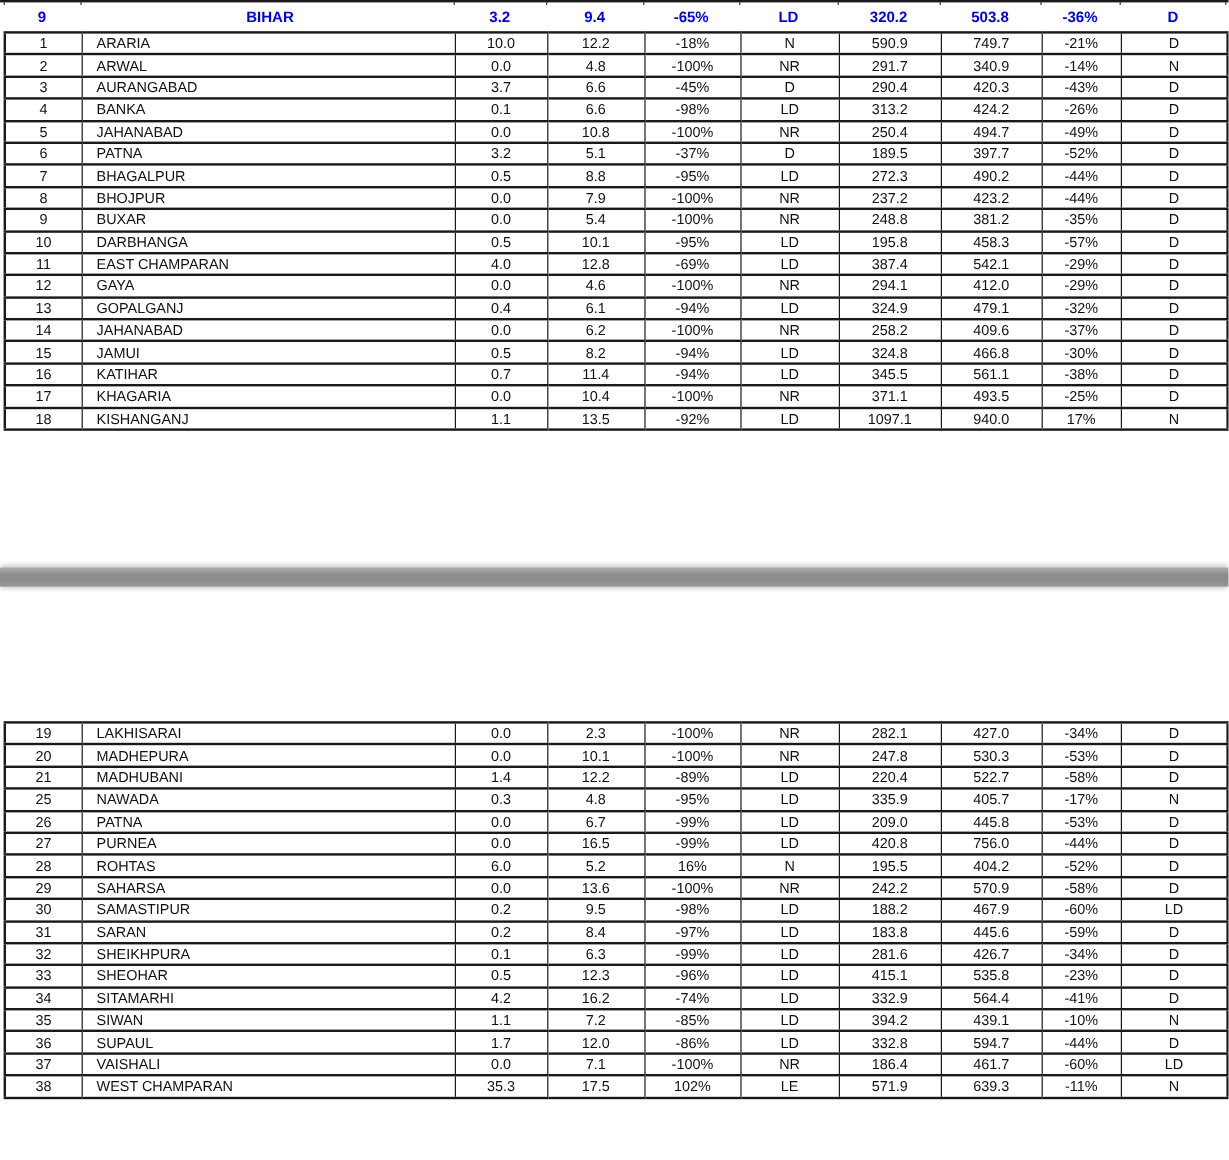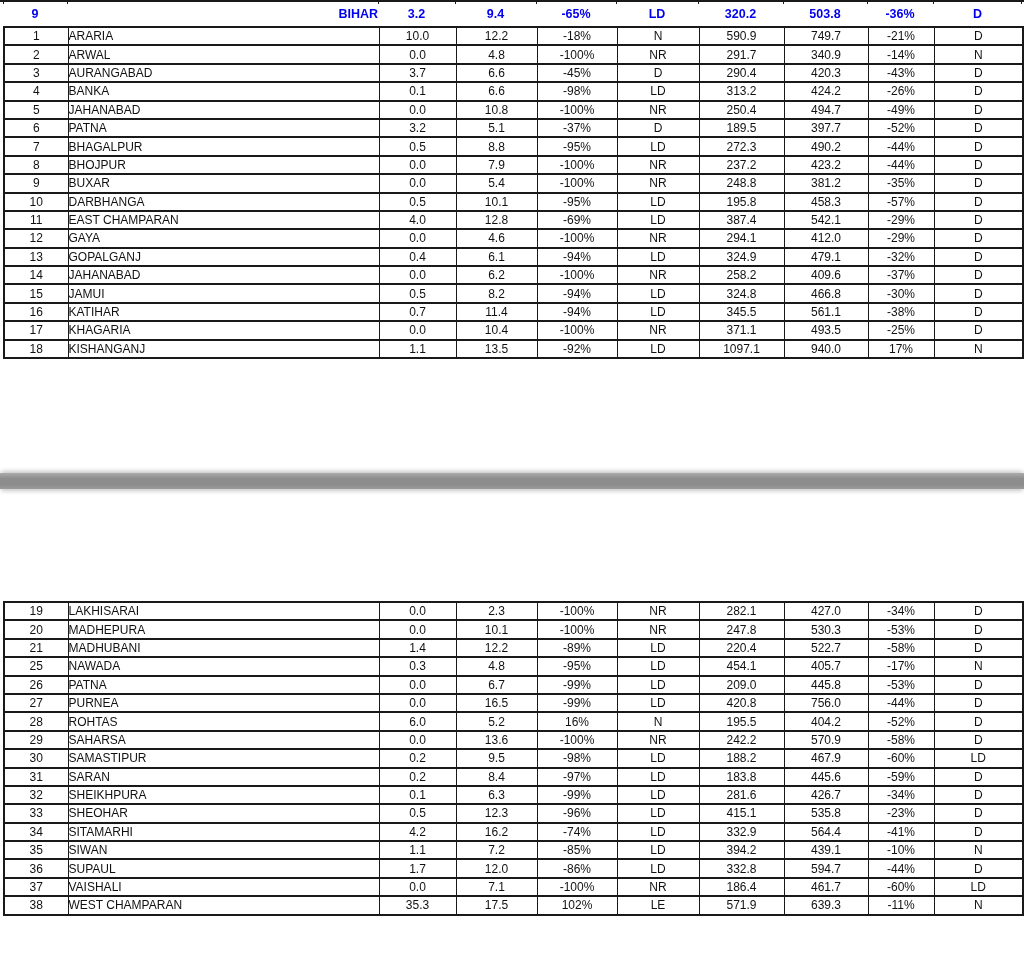--- a/index.html
+++ b/index.html
@@ -58,39 +58,39 @@
     height: 23px;
     font-size: 12.5px;
     font-weight: bold;
     color: #0000EE;
     text-align: center;
     vertical-align: middle;
     padding: 0;
     white-space: nowrap;
     overflow: hidden;
   }
-  .state-table td.name { text-align: right; padding-left: 5px; }
+  .state-table td.name { text-align: center; padding-left: 5px; }
 
   
   .district-table { border: 2px solid #191919; }
   .district-table td {
     border-left: 1px solid #191919;
     border-right: 1px solid #191919;
     border-top: 2px solid #191919;
     border-bottom: 2px solid #191919;
     height: 16.4px;
     font-size: 12px;
     color: #111111;
     text-align: center;
     vertical-align: middle;
     padding: 0;
     white-space: nowrap;
     overflow: hidden;
   }
-  .district-table td.name { text-align: left; padding-left: 0; }
+  .district-table td.name { text-align: left; padding-left: 12px; }
 
   #table-part1 { top: 26px; }
   #table-part2 { top: 601px; }
 
   
   .page-separator {
     position: absolute;
     top: 473px;
     left: 0;
     width: 1024px;
@@ -432,21 +432,21 @@
           <td>-58%</td>
           <td>D</td>
         </tr>
         <tr>
           <td>25</td>
           <td class="name">NAWADA</td>
           <td>0.3</td>
           <td>4.8</td>
           <td>-95%</td>
           <td>LD</td>
-          <td>454.1</td>
+          <td>335.9</td>
           <td>405.7</td>
           <td>-17%</td>
           <td>N</td>
         </tr>
         <tr>
           <td>26</td>
           <td class="name">PATNA</td>
           <td>0.0</td>
           <td>6.7</td>
           <td>-99%</td>

